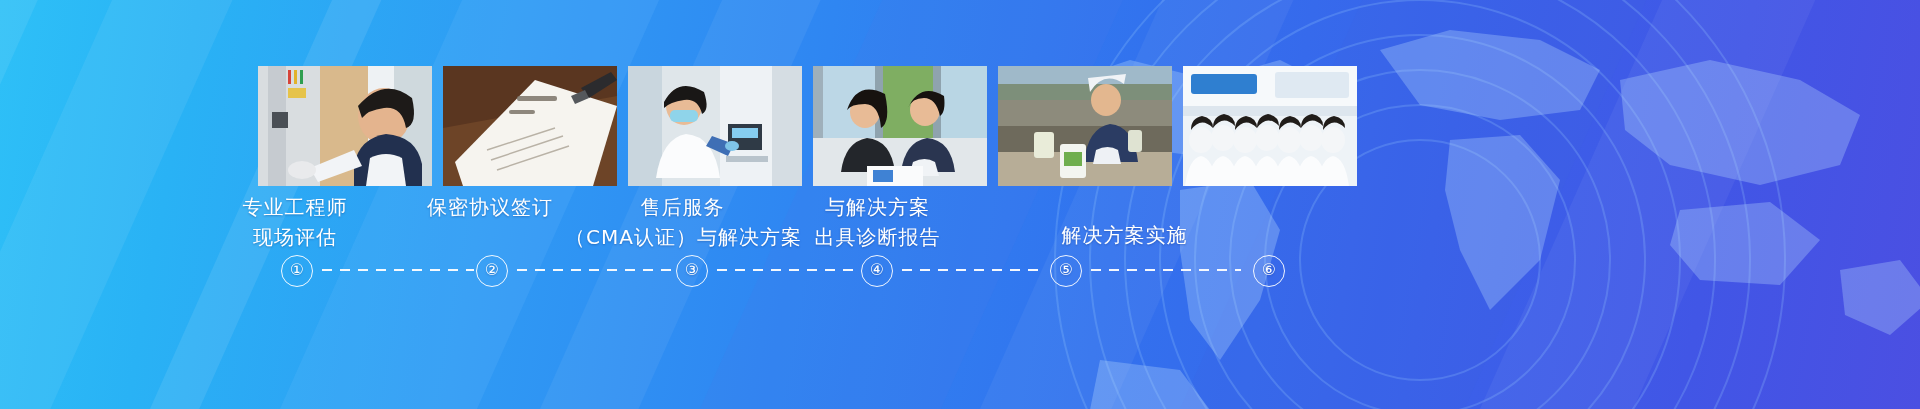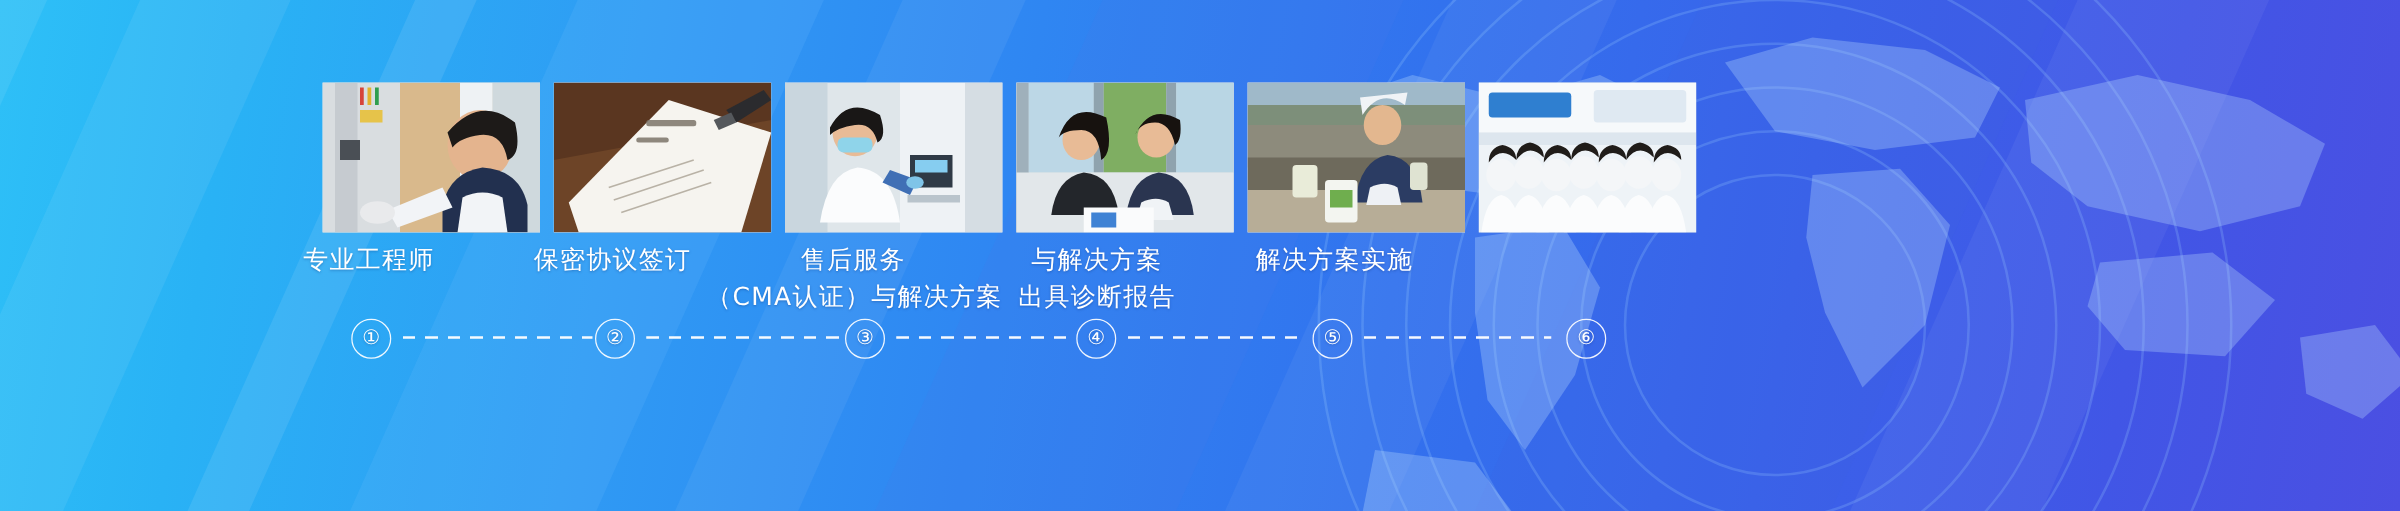--- a/index.html
+++ b/index.html
@@ -230,33 +230,34 @@
             <path d="M134,120 q4,-28 16,-30 q12,2 16,30 Z"></path>
           </g>
         </svg>
       </div>
 
     </div>
 
     <div class="labels">
       <div class="label" style="left:215px;width:160px;">
         <span>专业工程师</span>
+        <span class="l2">现场评估</span>
       </div>
       <div class="label" style="left:395px;width:190px;text-align:center;">
         <span>保密协议签订</span>
       </div>
       <div class="label" style="left:565px;width:235px;">
         <span>售后服务</span>
         <span class="l2">（CMA认证）与解决方案</span>
       </div>
       <div class="label" style="left:785px;width:185px;">
         <span>与解决方案</span>
         <span class="l2">出具诊断报告</span>
       </div>
-      <div class="label" style="left:975px;width:185px;">
+      <div class="label" style="left:1032px;width:185px;margin-top:28px;">
         <span>解决方案实施</span>
       </div>
     </div>
 
     <div class="timeline">
       <div class="step" style="left:281px;">①</div>
       <div class="dash" style="left:322px;width:152px;"></div>
       <div class="step" style="left:476px;">②</div>
       <div class="dash" style="left:517px;width:155px;"></div>
       <div class="step" style="left:676px;">③</div>

